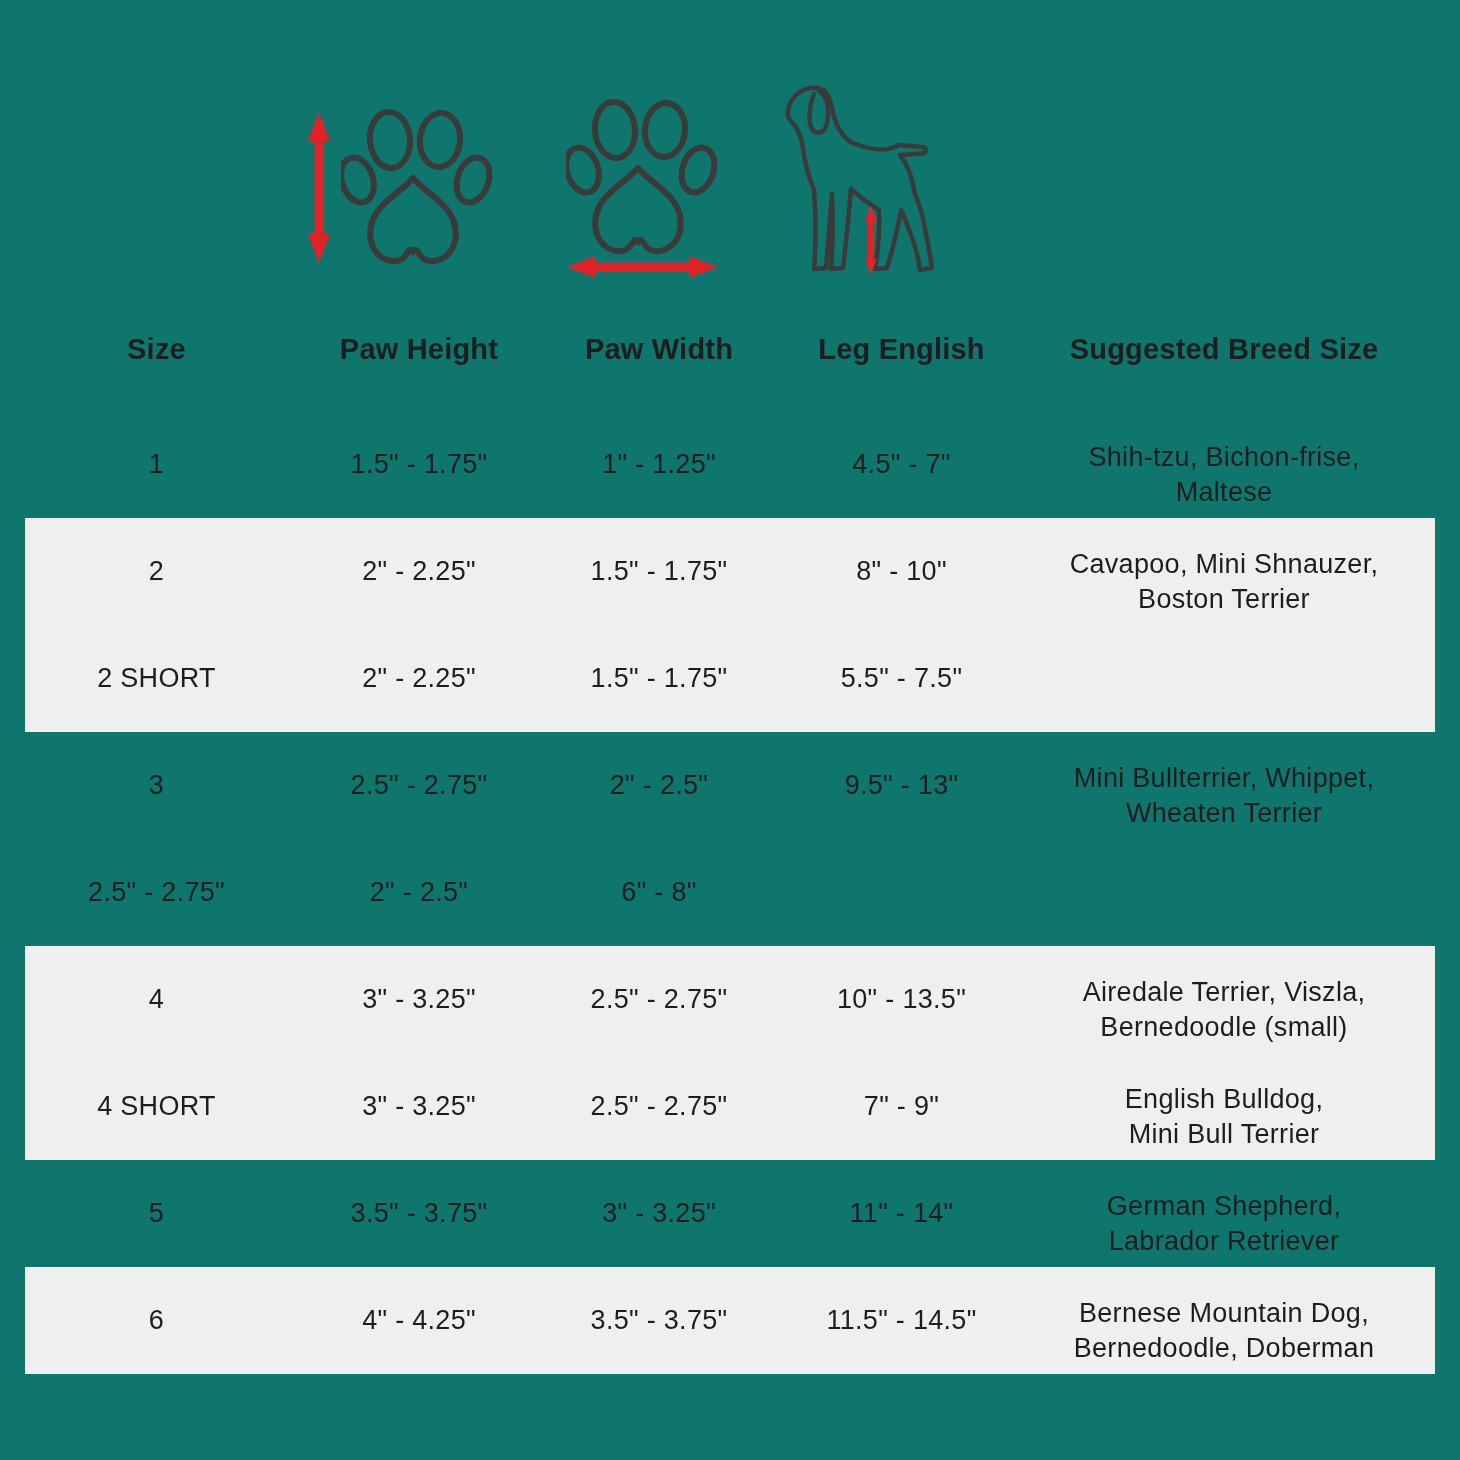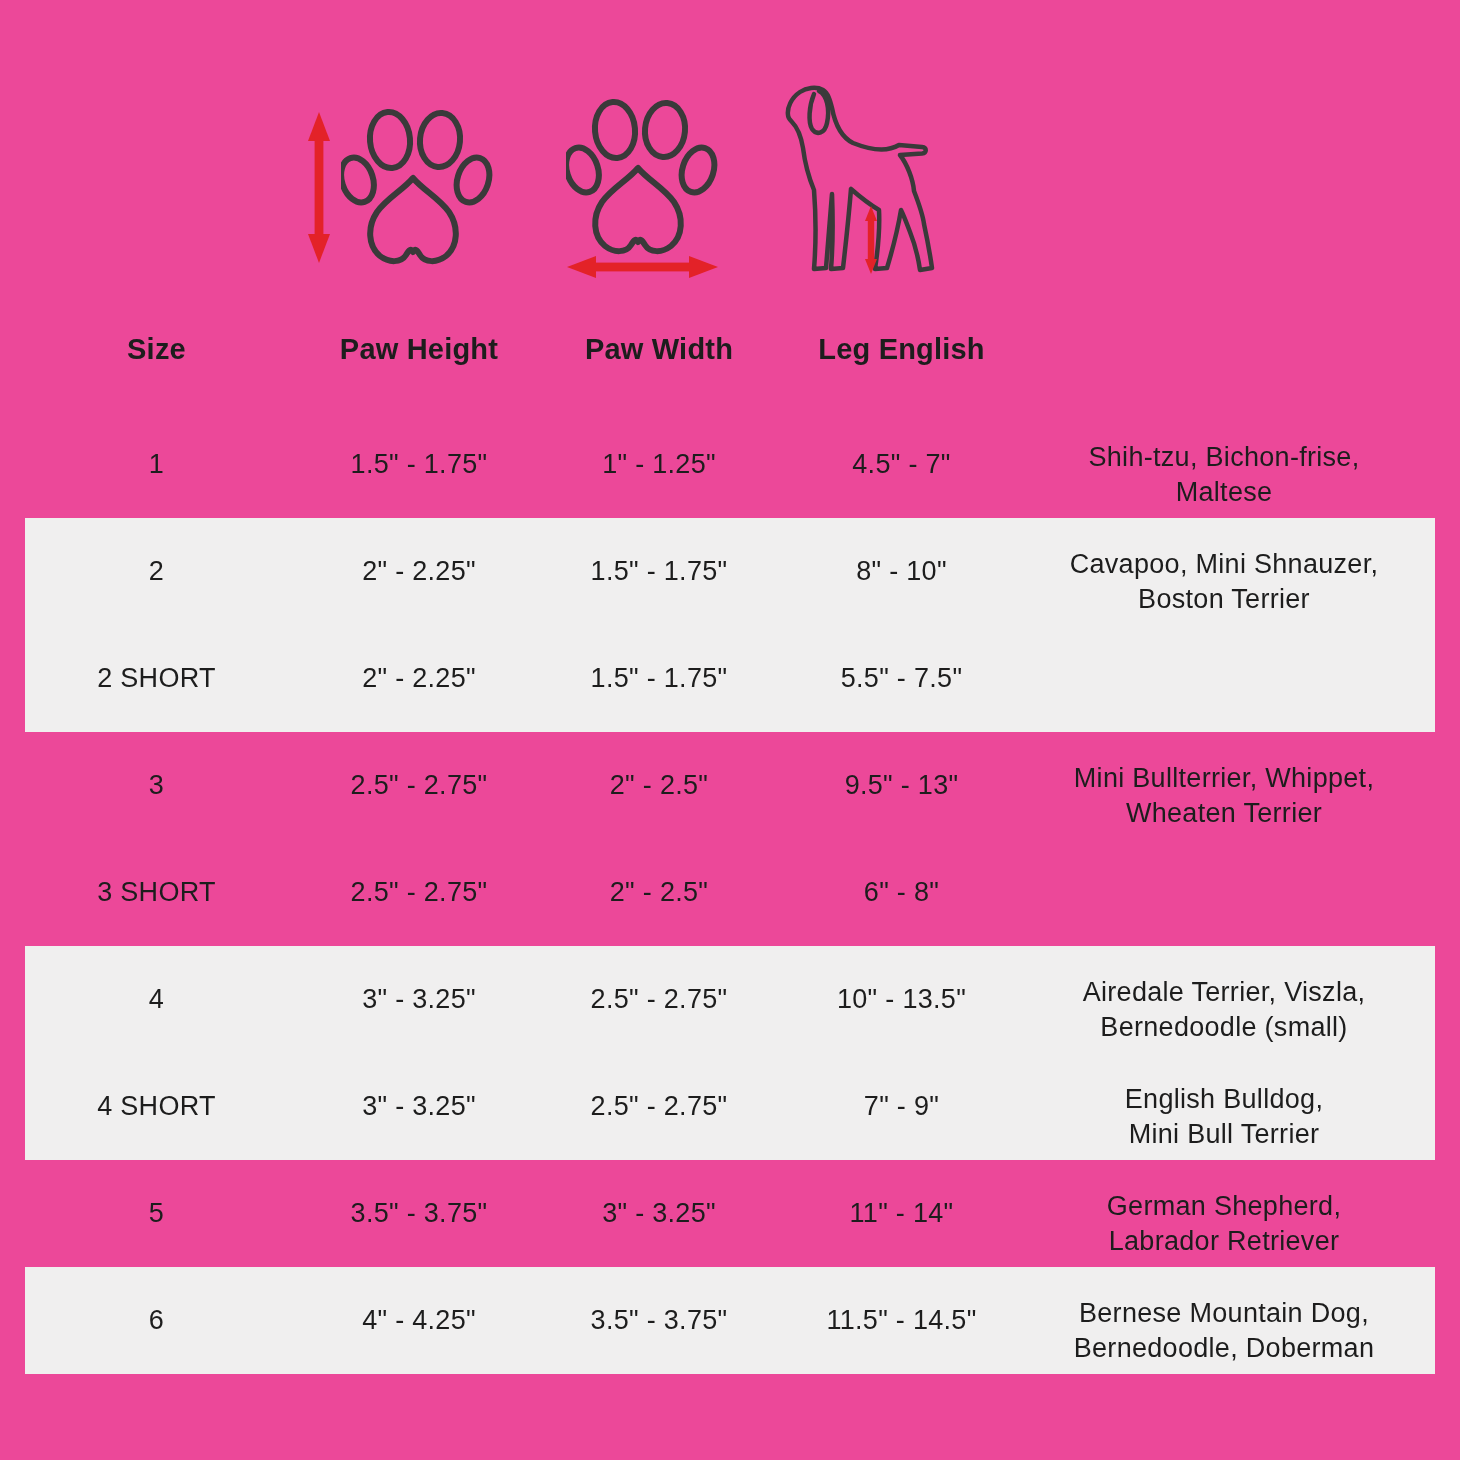--- a/index.html
+++ b/index.html
@@ -1,21 +1,21 @@
 <!DOCTYPE html>
 <html><head>
 <meta charset="utf-8">
 <style>
   html,body{margin:0;padding:0;}
   body{
     width:1460px;height:1460px;background:#ffffff;
     font-family:"Liberation Sans", sans-serif;color:#1d1d1d;
     -webkit-font-smoothing:antialiased;
   }
-  .canvas{position:relative;width:1460px;height:1460px;background:#ec4899;overflow:hidden;}
+  .canvas{position:relative;width:1460px;height:1460px;background:#0f766e;overflow:hidden;}
   .icon-abs{position:absolute;}
   svg{display:block;}
 
   .grid-row{
     display:grid;
     grid-template-columns:285px 240px 240px 245px 1fr;
     padding:0 36px 0 14px;
     box-sizing:border-box;
     align-items:center;
     width:1460px;
@@ -91,20 +91,21 @@
         <polygon points="88,190 82,175 94,175" fill="#e32228"></polygon>
       </g>
     </svg>
   </div>
 
   <div class="grid-row header-row">
     <div class="hcell">Size</div>
     <div class="hcell">Paw Height</div>
     <div class="hcell">Paw Width</div>
     <div class="hcell">Leg English</div>
+    <div class="hcell">Suggested Breed Size</div>
   </div>
 
   <div class="rows">
 
     <div class="grid-row row">
       <div class="cell">1</div>
       <div class="cell">1.5" - 1.75"</div>
       <div class="cell">1" - 1.25"</div>
       <div class="cell">4.5" - 7"</div>
       <div class="cell breeds">Shih-tzu, Bichon-frise,
@@ -130,21 +131,20 @@
     <div class="grid-row row">
       <div class="cell">3</div>
       <div class="cell">2.5" - 2.75"</div>
       <div class="cell">2" - 2.5"</div>
       <div class="cell">9.5" - 13"</div>
       <div class="cell breeds">Mini Bullterrier, Whippet,
 Wheaten Terrier</div>
     </div>
 
     <div class="grid-row row">
-      <div class="cell">3 SHORT</div>
       <div class="cell">2.5" - 2.75"</div>
       <div class="cell">2" - 2.5"</div>
       <div class="cell">6" - 8"</div>
     </div>
 
     <div class="grid-row row striped">
       <div class="cell">4</div>
       <div class="cell">3" - 3.25"</div>
       <div class="cell">2.5" - 2.75"</div>
       <div class="cell">10" - 13.5"</div>

